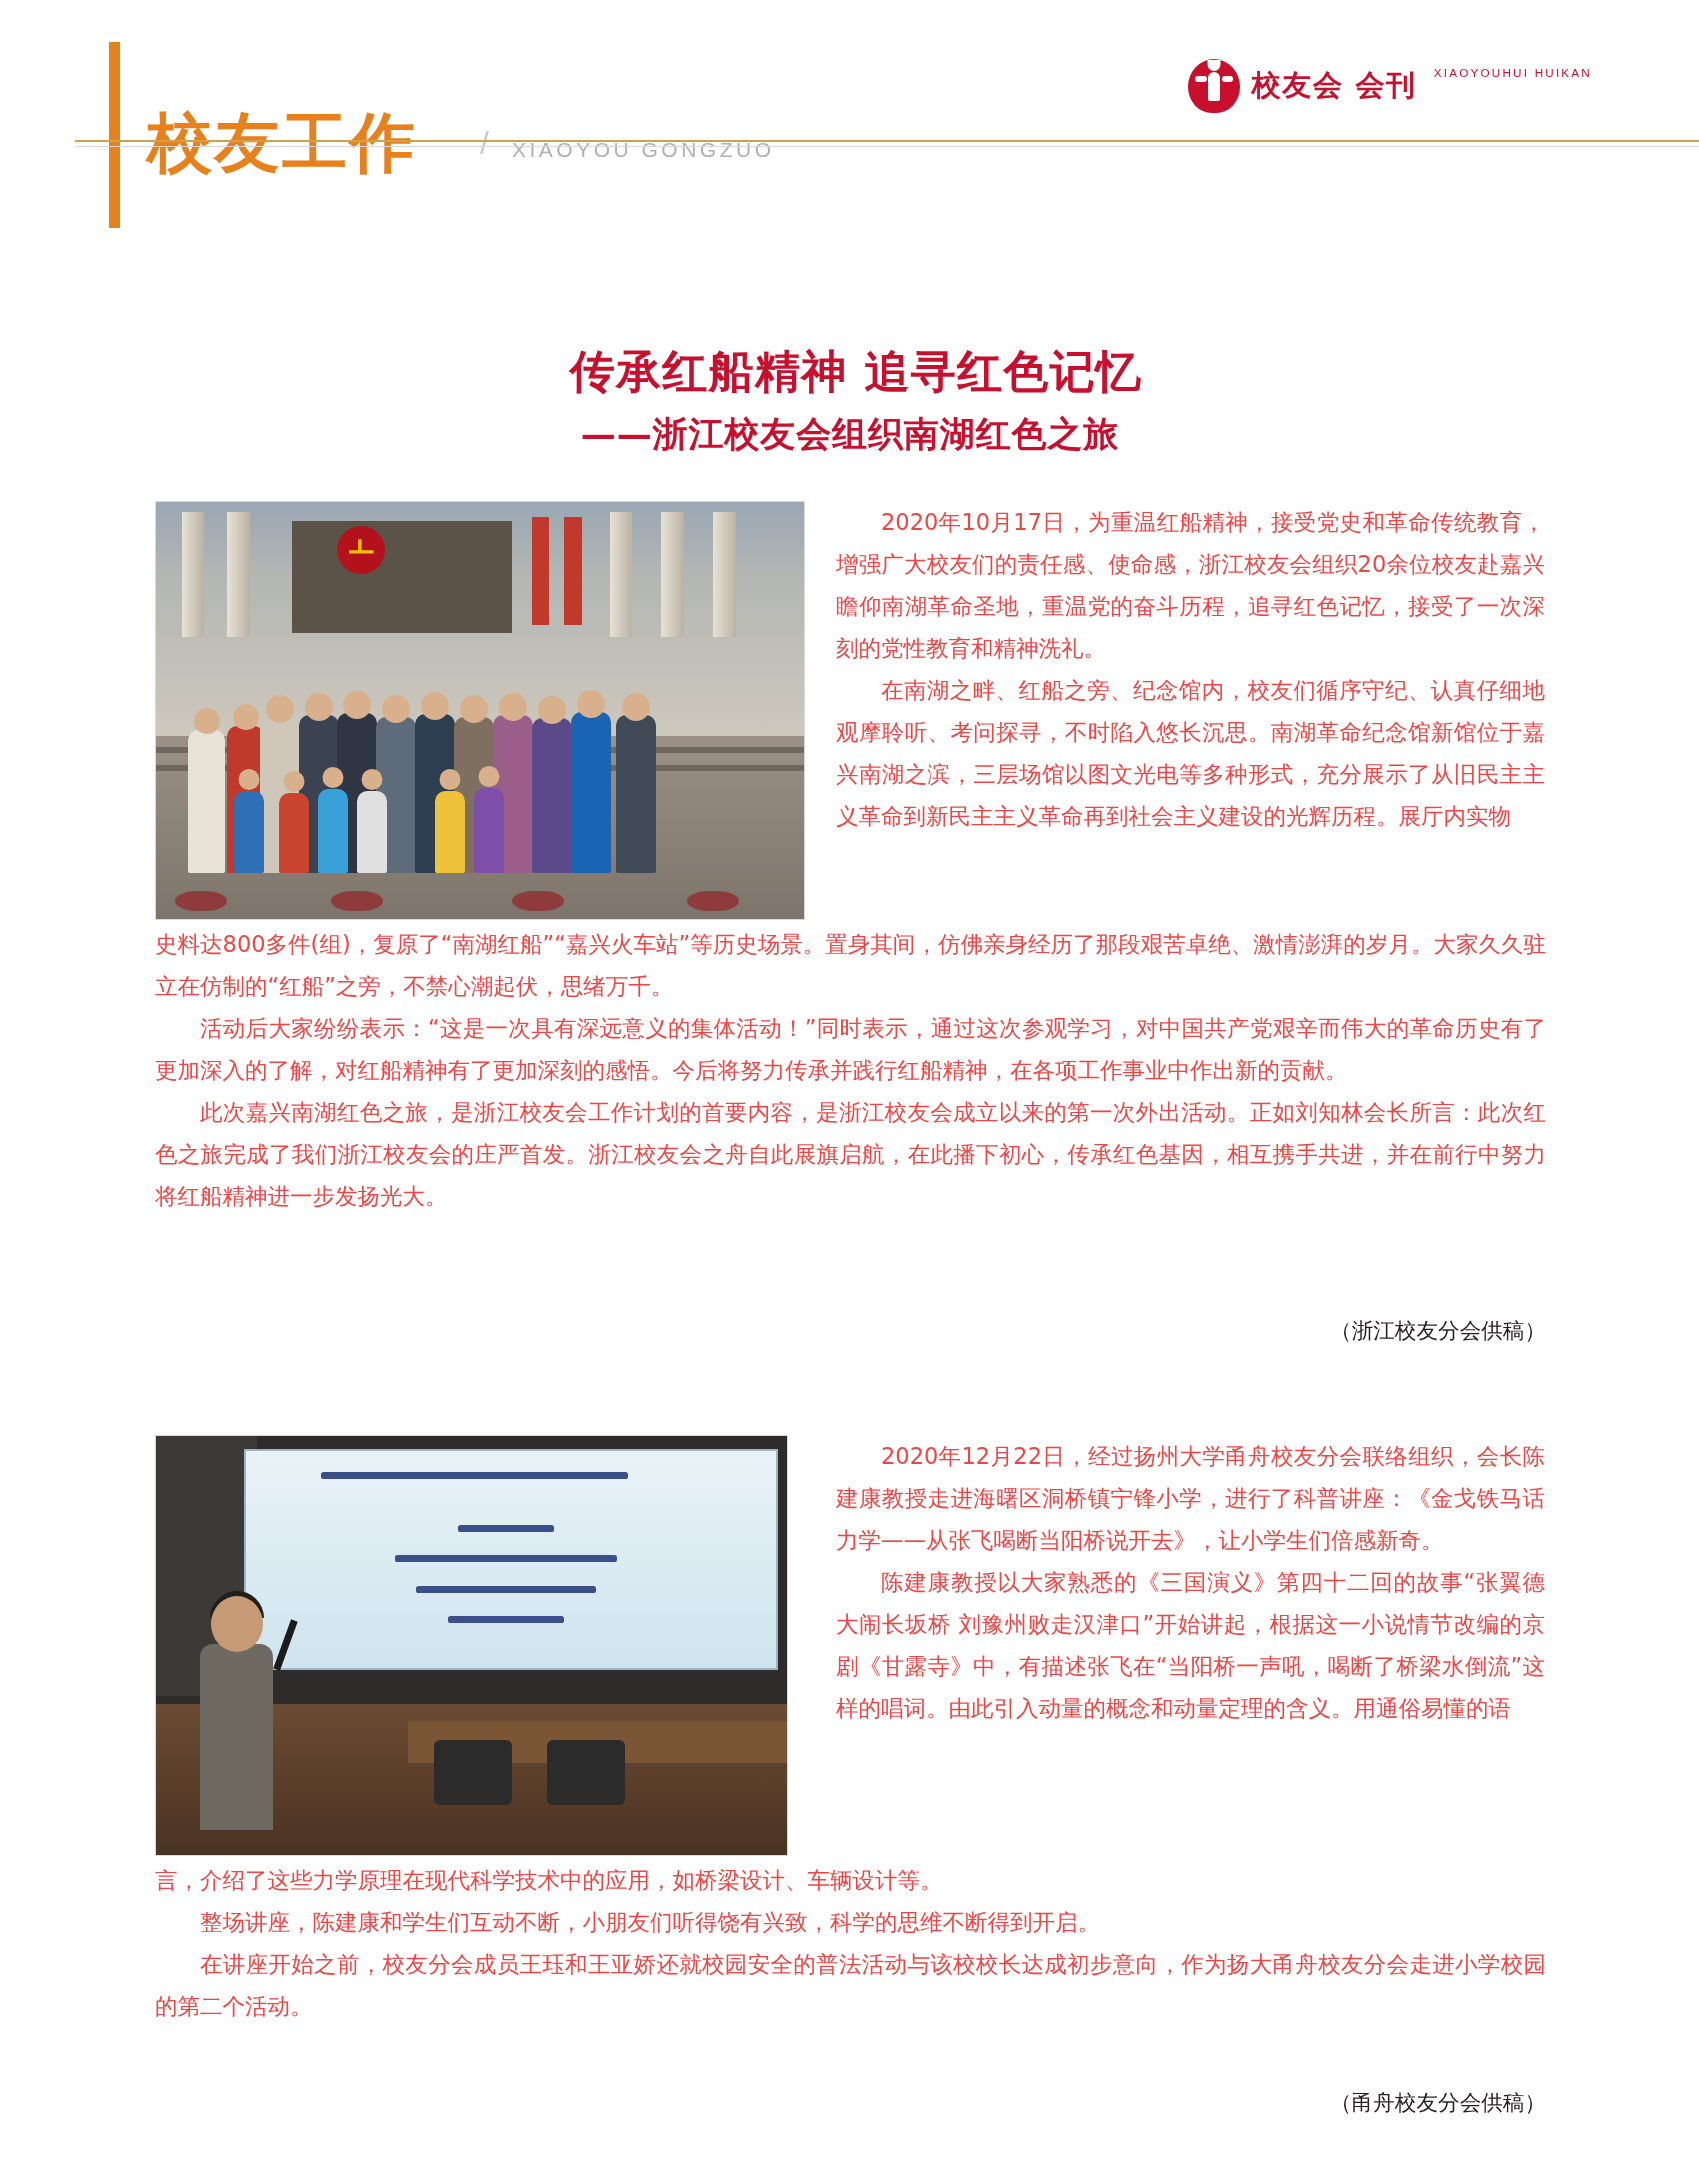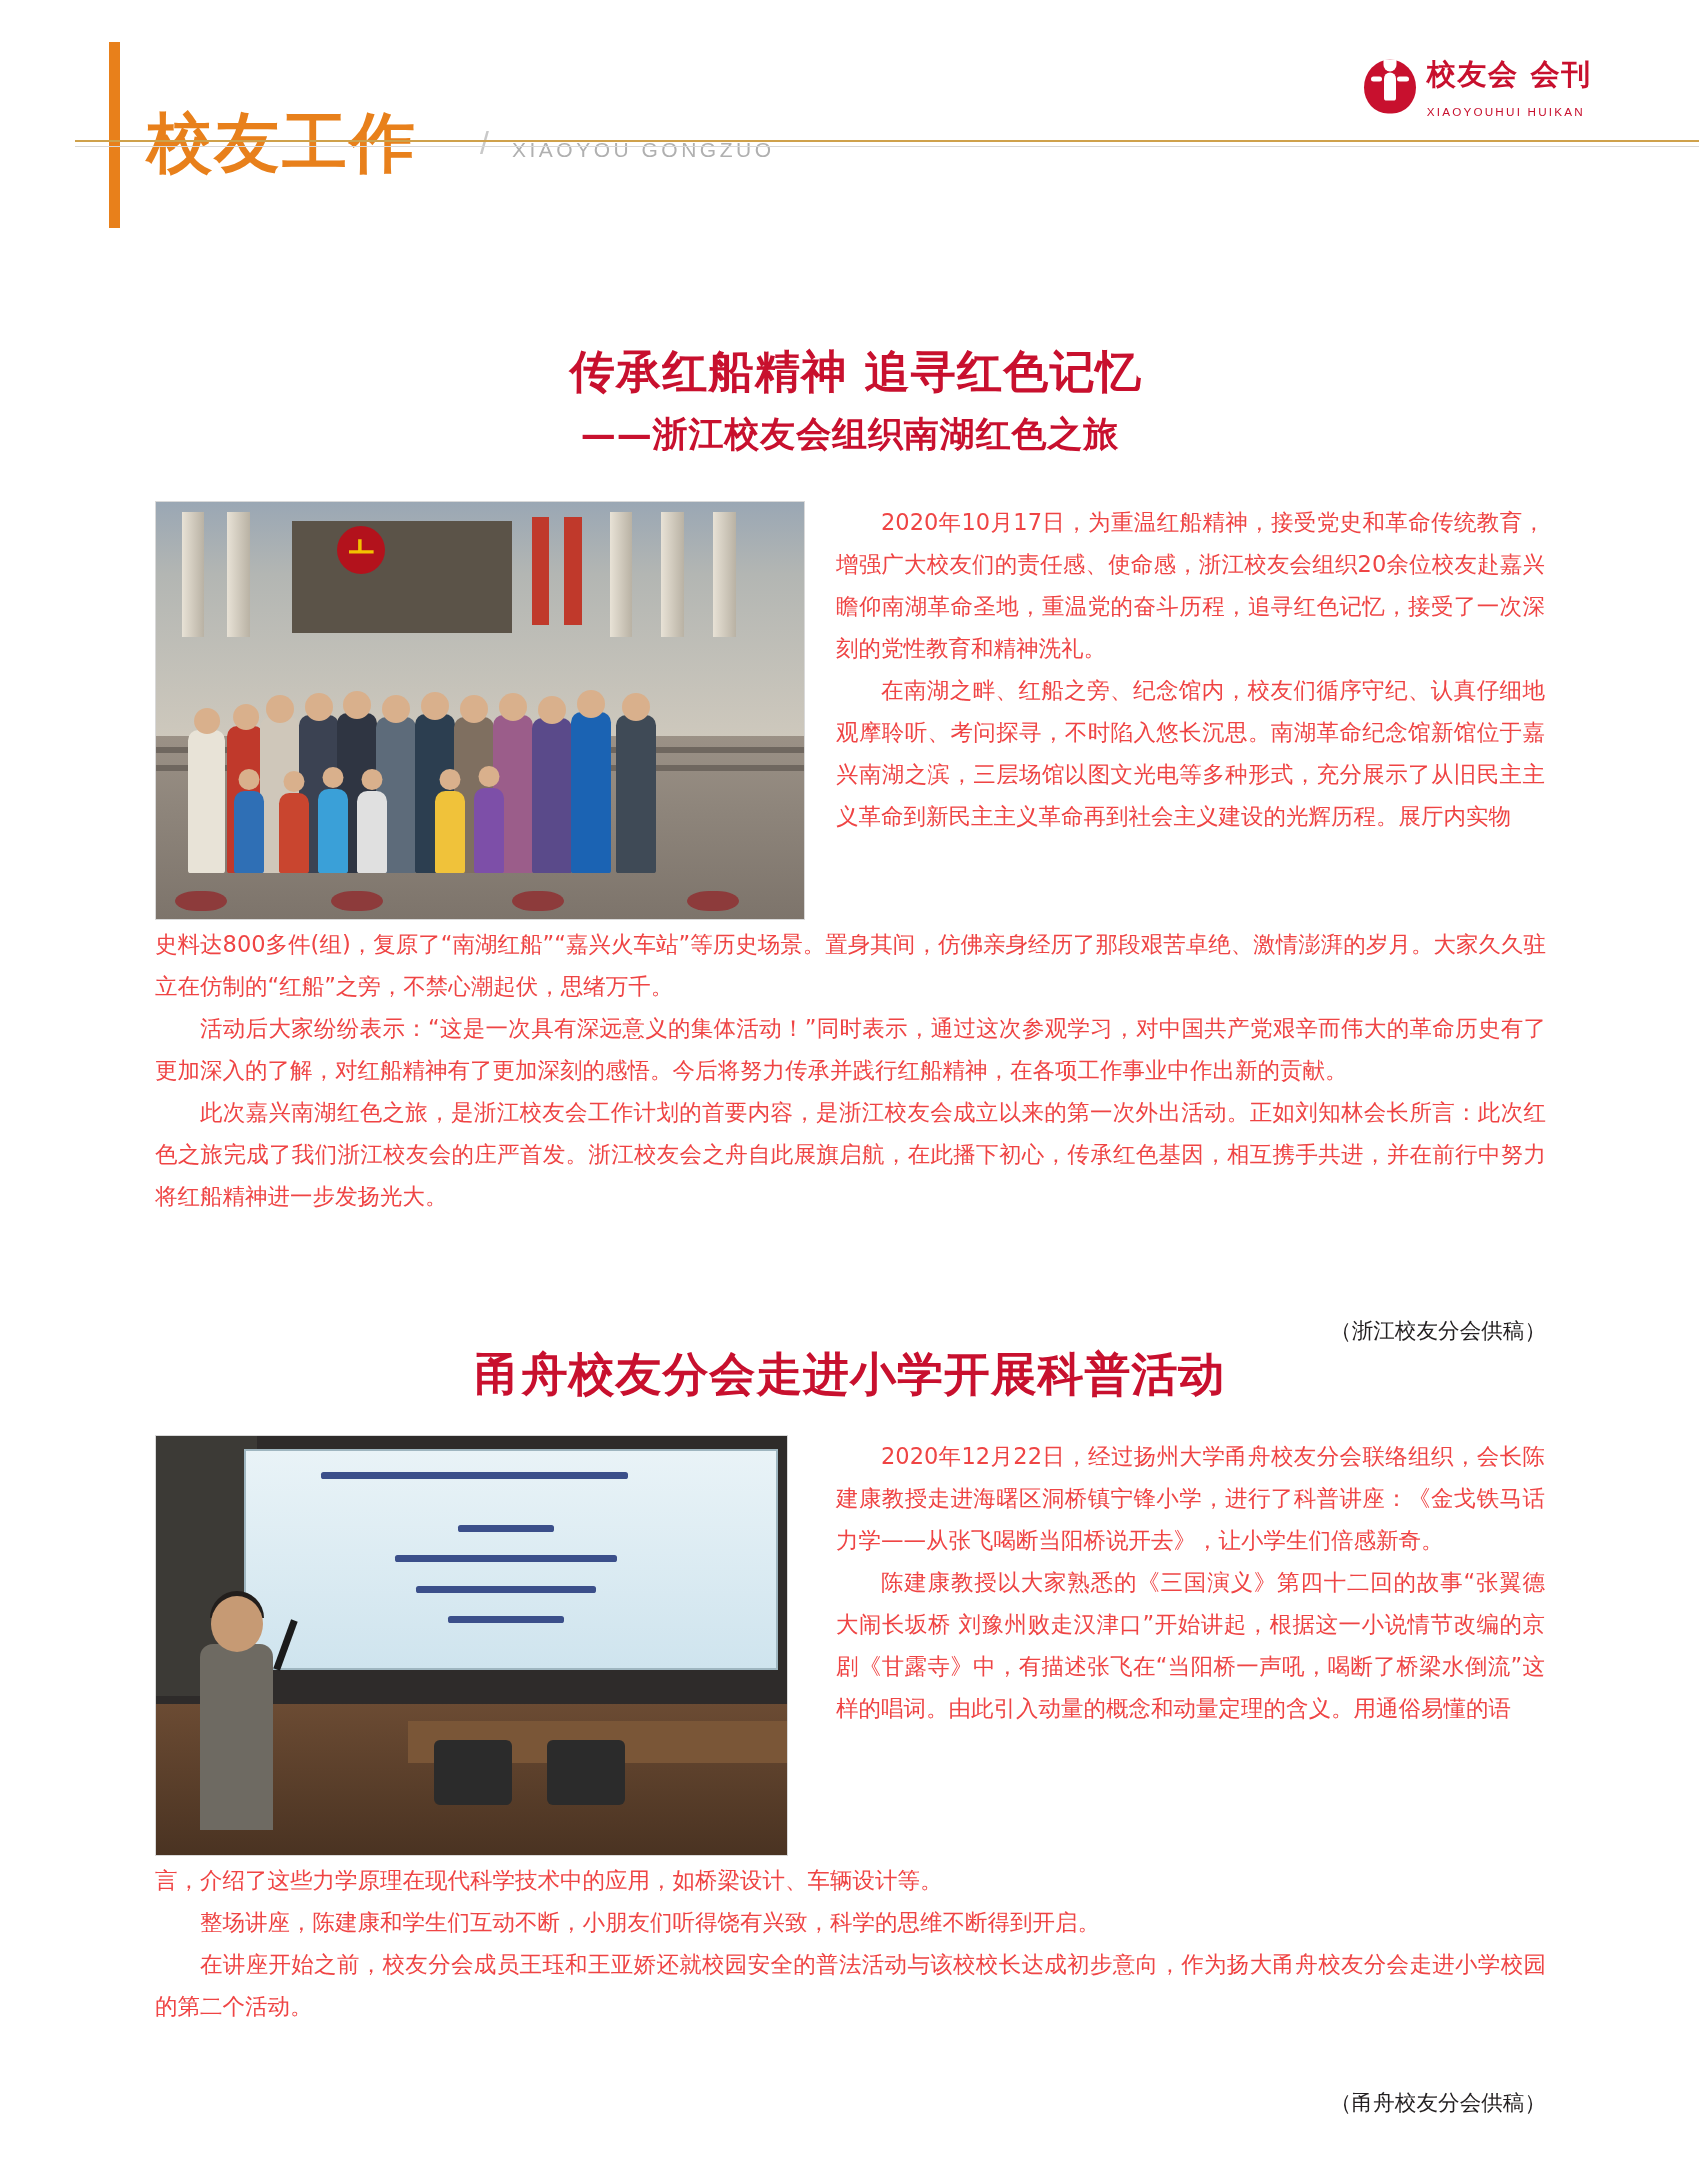--- a/index.html
+++ b/index.html
@@ -110,21 +110,21 @@
   .brand-logo .arm-r {
     position: absolute;
     top: 17.3px;
     width: 11.2px;
     height: 5.6px;
     background: #ffffff;
     border-radius: 3px;
   }
   .brand-logo .arm-l { left: 7px; }
   .brand-logo .arm-r { right: 7px; }
-  .brand-text { display: flex; flex-direction: column; gap: 10px; }
+  .brand-text { display: flex; flex-direction: row; gap: 17px; }
   .brand-cn {
     font-family: "DejaVu Sans", sans-serif;
     font-size: 29px;
     font-weight: bold;
     color: #c8102e;
     letter-spacing: 1.7px;
     white-space: nowrap;
   }
   .brand-en {
     font-size: 11.7px;
@@ -461,21 +461,20 @@
   </div>
 
   <div class="body-text" id="col-1-full">
     <p style="margin:0">史料达800多件(组)，复原了“南湖红船”“嘉兴火车站”等历史场景。置身其间，仿佛亲身经历了那段艰苦卓绝、激情澎湃的岁月。大家久久驻立在仿制的“红船”之旁，不禁心潮起伏，思绪万千。</p>
     <p class="indent" style="margin:0">活动后大家纷纷表示：“这是一次具有深远意义的集体活动！”同时表示，通过这次参观学习，对中国共产党艰辛而伟大的革命历史有了更加深入的了解，对红船精神有了更加深刻的感悟。今后将努力传承并践行红船精神，在各项工作事业中作出新的贡献。</p>
     <p class="indent" style="margin:0">此次嘉兴南湖红色之旅，是浙江校友会工作计划的首要内容，是浙江校友会成立以来的第一次外出活动。正如刘知林会长所言：此次红色之旅完成了我们浙江校友会的庄严首发。浙江校友会之舟自此展旗启航，在此播下初心，传承红色基因，相互携手共进，并在前行中努力将红船精神进一步发扬光大。</p>
   </div>
 
   <div id="credit-1">（浙江校友分会供稿）</div>
 
-  <div class="article-2-title">甬舟校友分会走进小学开展科普活动</div>
 
   <div class="photo" id="photo-2">
     <div class="p2-bg"></div>
     <div class="p2-wall"></div>
     <div class="p2-screen">
       <div class="p2-line" style="left:14%; top:10%; width:58%; height:7px;"></div>
       <div class="p2-line" style="left:40%; top:34%; width:18%; height:7px;"></div>
       <div class="p2-line" style="left:28%; top:48%; width:42%; height:7px;"></div>
       <div class="p2-line" style="left:32%; top:62%; width:34%; height:7px;"></div>
       <div class="p2-line" style="left:38%; top:76%; width:22%; height:7px;"></div>

